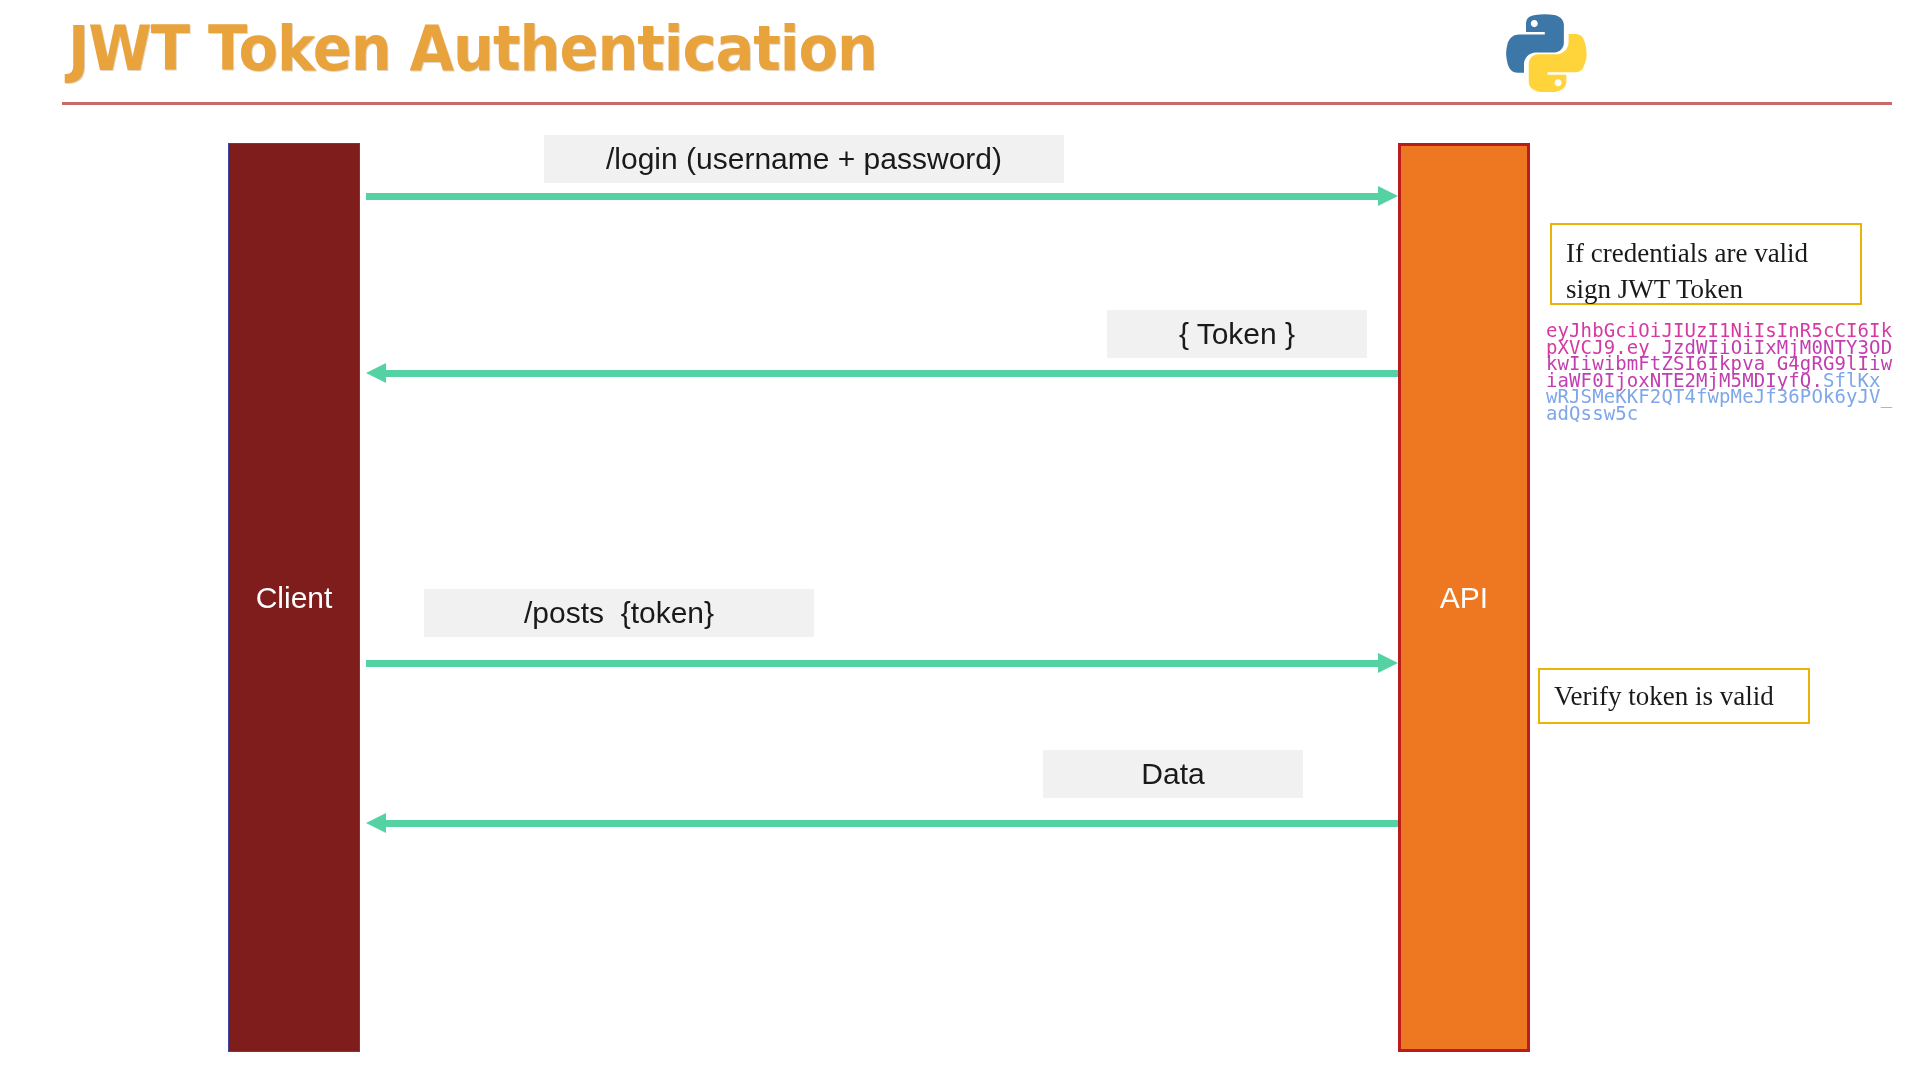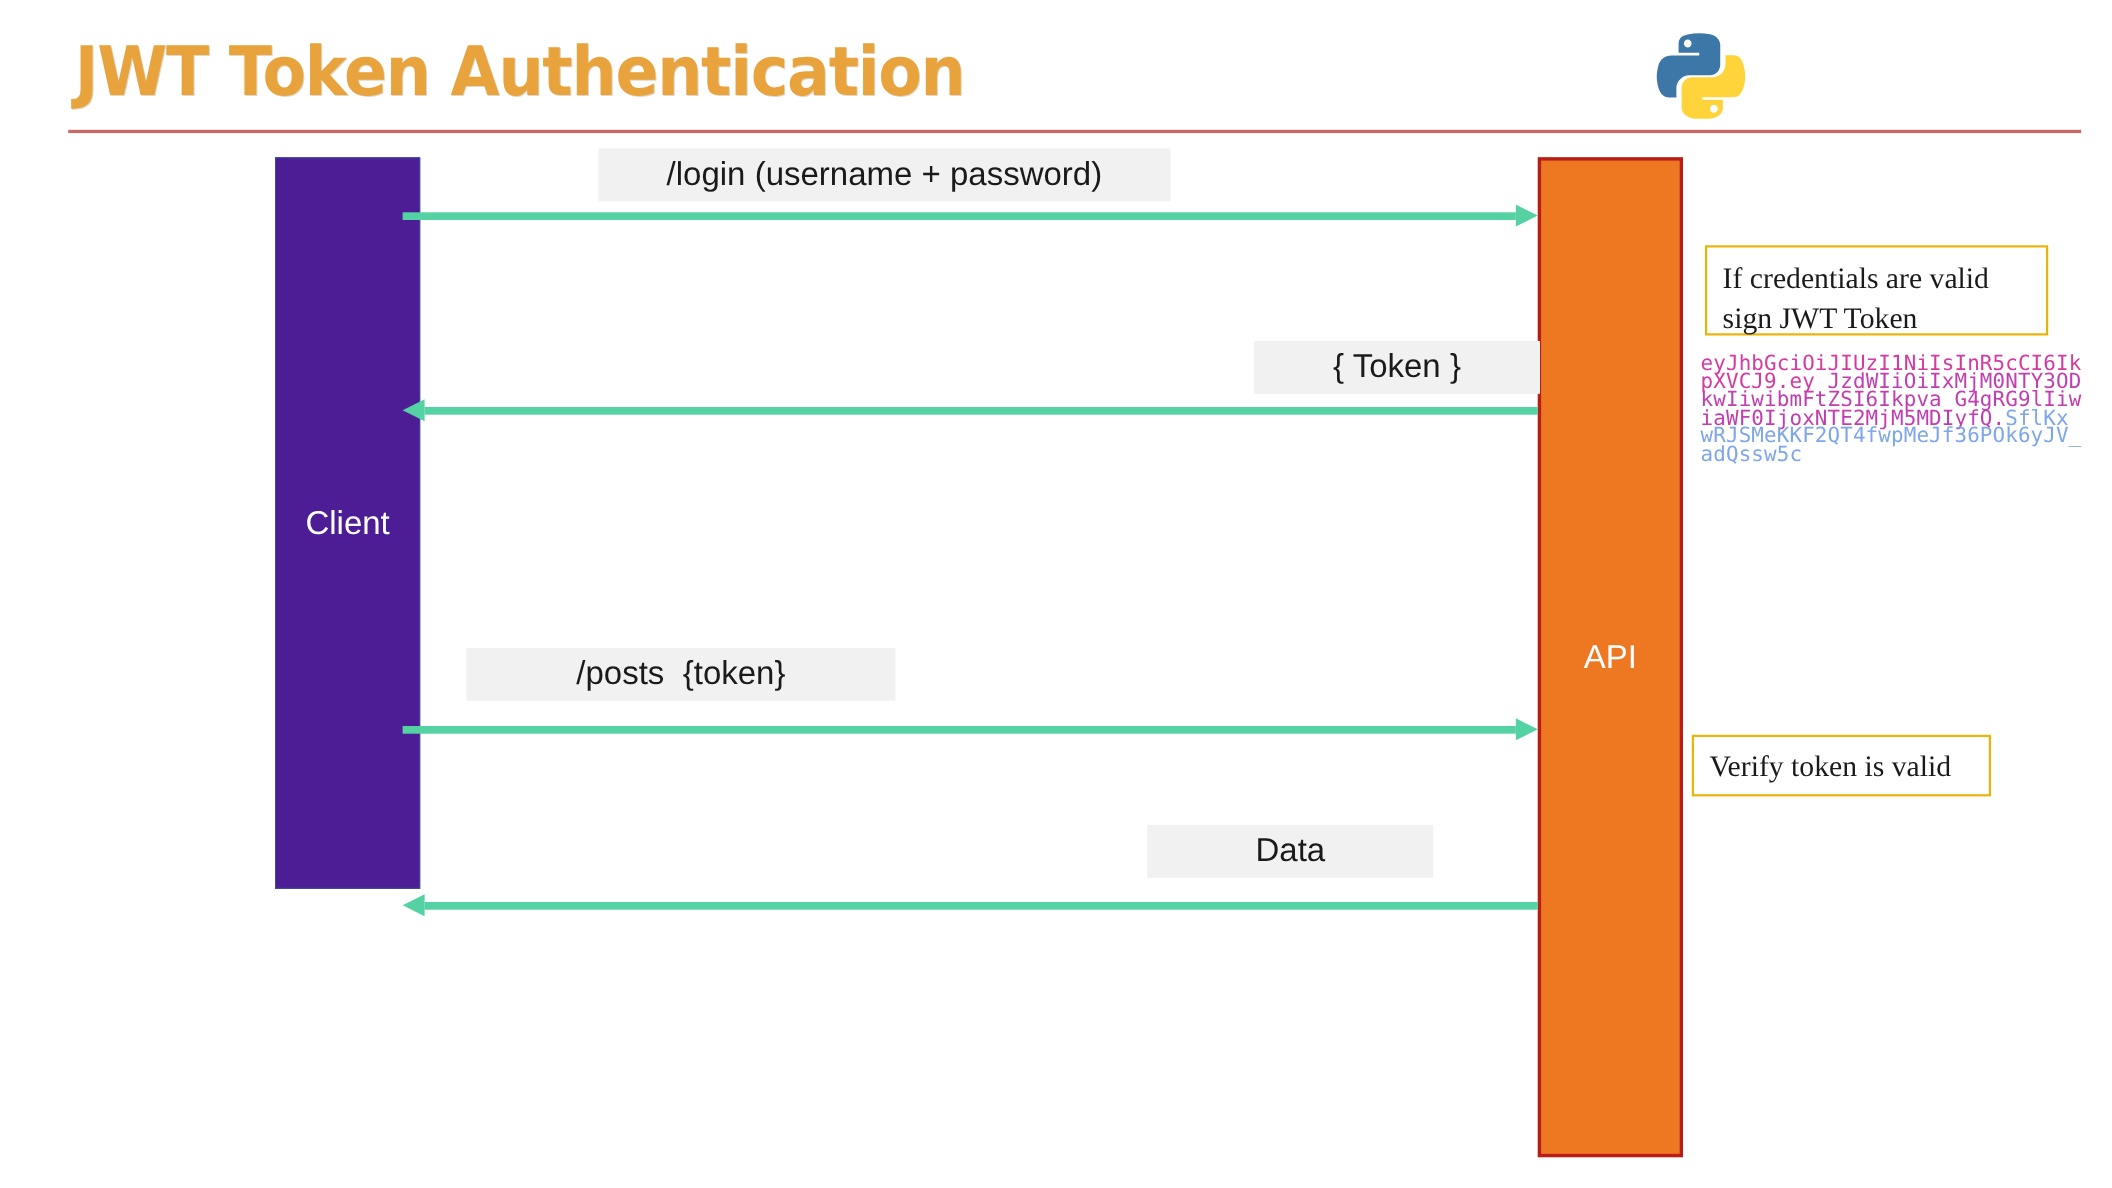--- a/index.html
+++ b/index.html
@@ -13,21 +13,21 @@
     height: 1080px;
     position: relative;
     overflow: hidden;
     font-family: "Liberation Sans", sans-serif;
     -webkit-font-smoothing: antialiased;
   }
 
   
   #slide-header {
     position: absolute;
-    left: 0; top: 16px;
+    left: 0; top: 0;
     width: 1625px;
     height: 112px;
   }
   #page-title {
     position: absolute;
     left: 68px;
     top: 12px;
     font-family: "DejaVu Sans", sans-serif;
     font-size: 62px;
     font-weight: bold;
@@ -67,25 +67,25 @@
     position: absolute;
     display: flex;
     align-items: center;
     justify-content: center;
     color: #ffffff;
     font-size: 30px;
     font-family: "Liberation Sans", sans-serif;
     box-sizing: border-box;
   }
   #lifeline-client {
-    left: 250px;
+    left: 228px;
     top: 143px;
     width: 132px;
-    height: 665px;
-    background: #4c1d95;
+    height: 909px;
+    background: #7f1d1d;
     border: 1px solid #3C46A0;
   }
   #lifeline-api {
     left: 1398px;
     top: 143px;
     width: 132px;
     height: 909px;
     background: #EE7722;
     border: 3px solid #b91c1c;
   }
@@ -187,21 +187,21 @@
   <div id="lifeline-api" class="lifeline-box">
     <span>API</span>
   </div>
 
   <div class="msg-label" style="left:544px; top:135px; width:520px; height:48px;">/login (username + password)</div>
   <div class="arrow-row" style="left:366px; top:185px; width:1032px;">
     <div class="arrow-line" style="left:0; width:1012px;"></div>
     <div class="arrow-head right" style="left:1012px;"></div>
   </div>
 
-  <div class="msg-label" style="left:1140px; top:310px; width:260px; height:48px;">{ Token }</div>
+  <div class="msg-label" style="left:1107px; top:310px; width:260px; height:48px;">{ Token }</div>
   <div class="arrow-row" style="left:366px; top:362px; width:1032px;">
     <div class="arrow-head left" style="left:0;"></div>
     <div class="arrow-line" style="left:20px; width:1012px;"></div>
   </div>
 
   <div class="msg-label" style="left:424px; top:589px; width:390px; height:48px;">/posts  {token}</div>
   <div class="arrow-row" style="left:366px; top:652px; width:1032px;">
     <div class="arrow-line" style="left:0; width:1012px;"></div>
     <div class="arrow-head right" style="left:1012px;"></div>
   </div>

